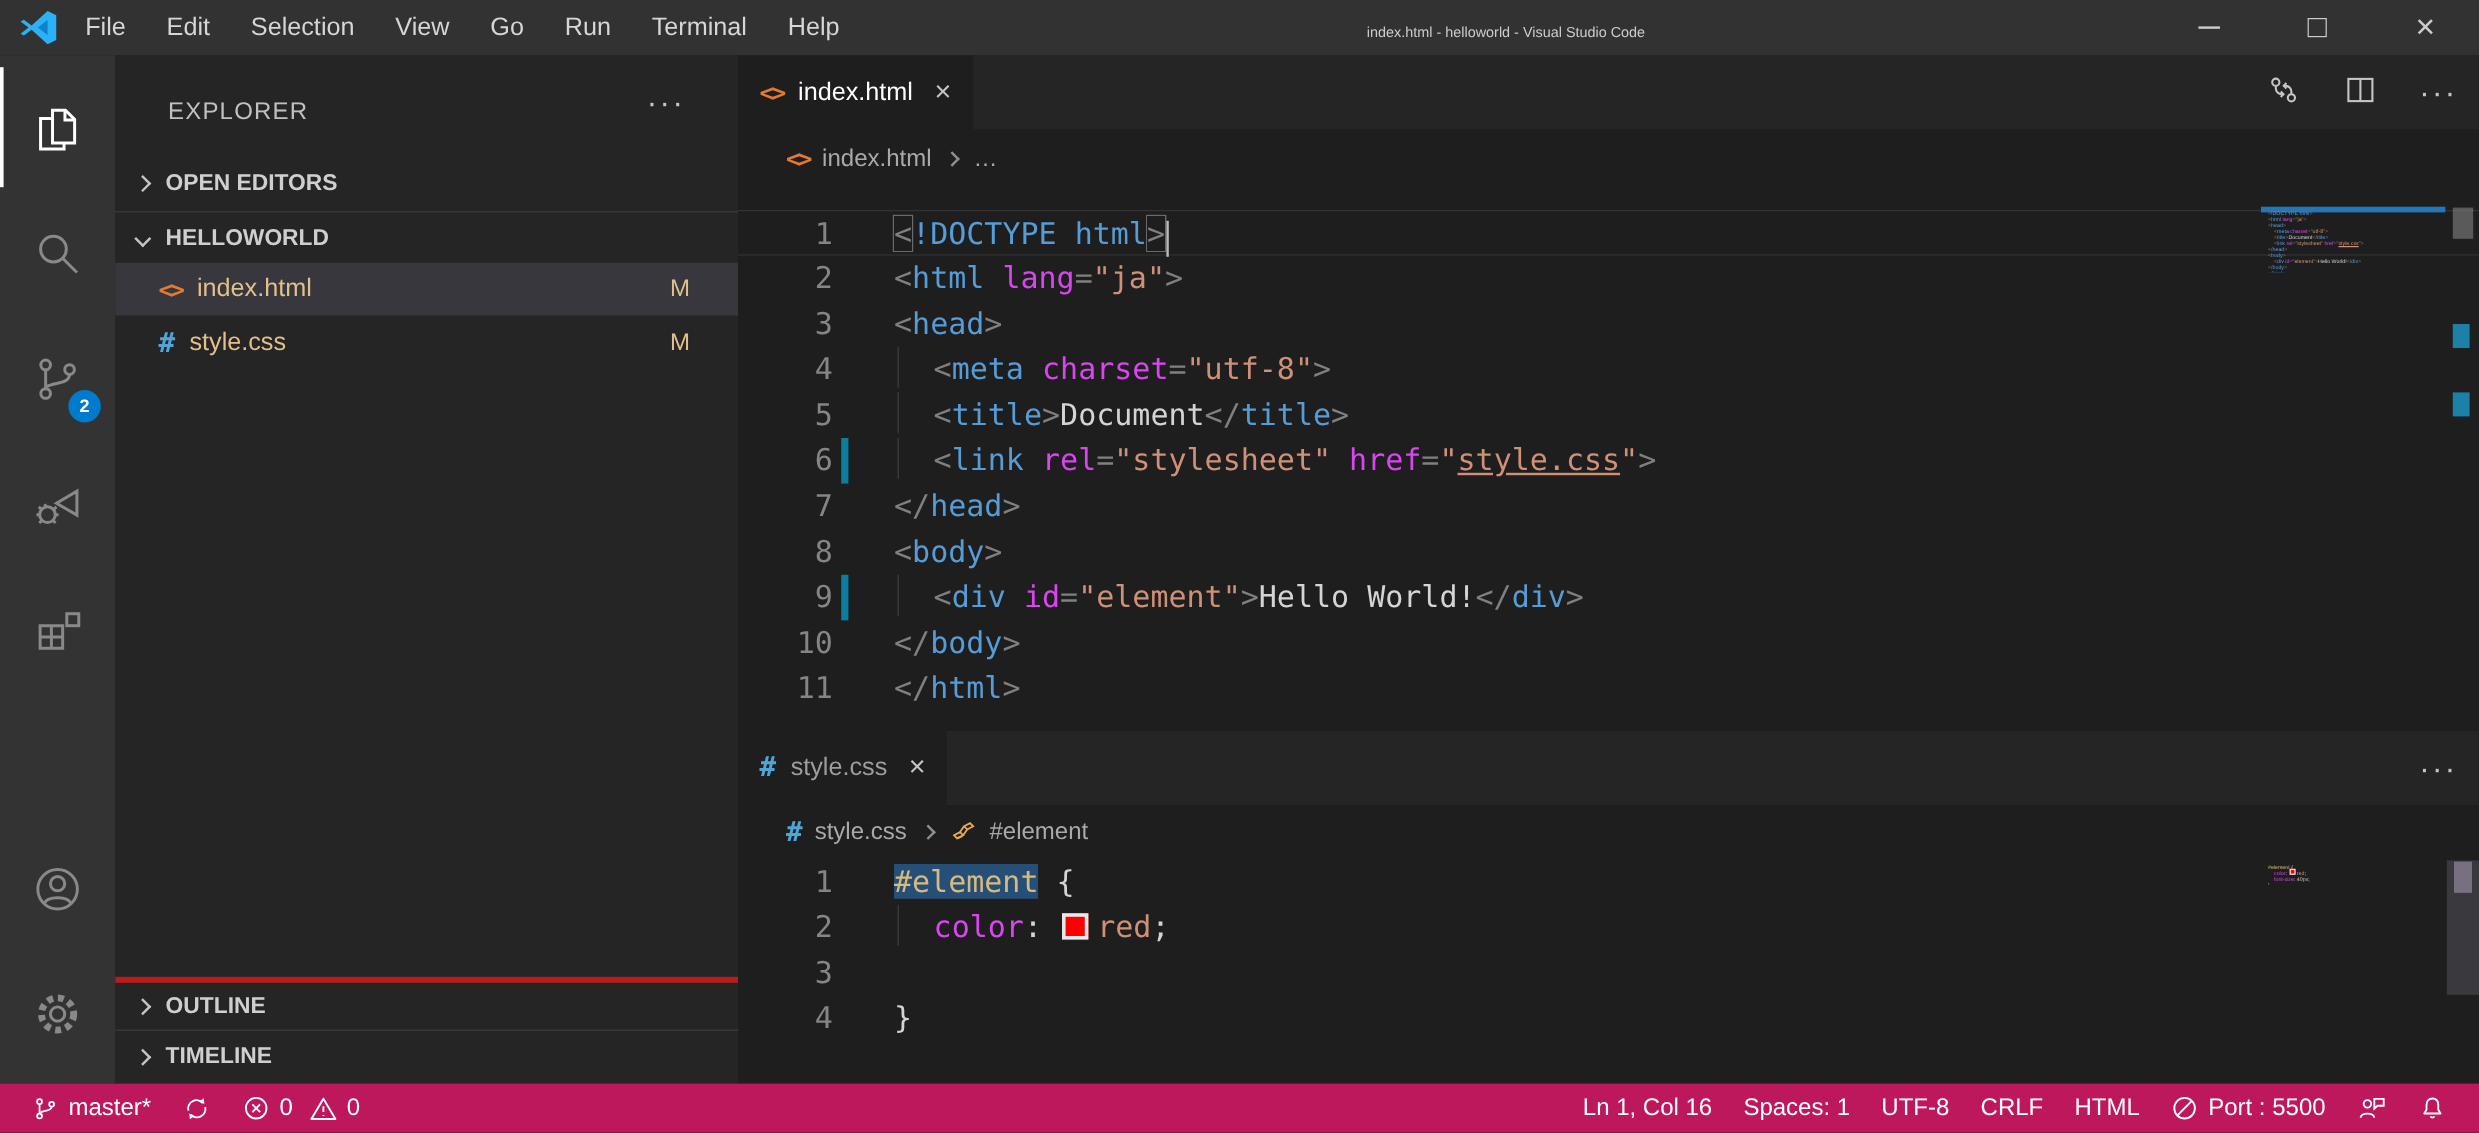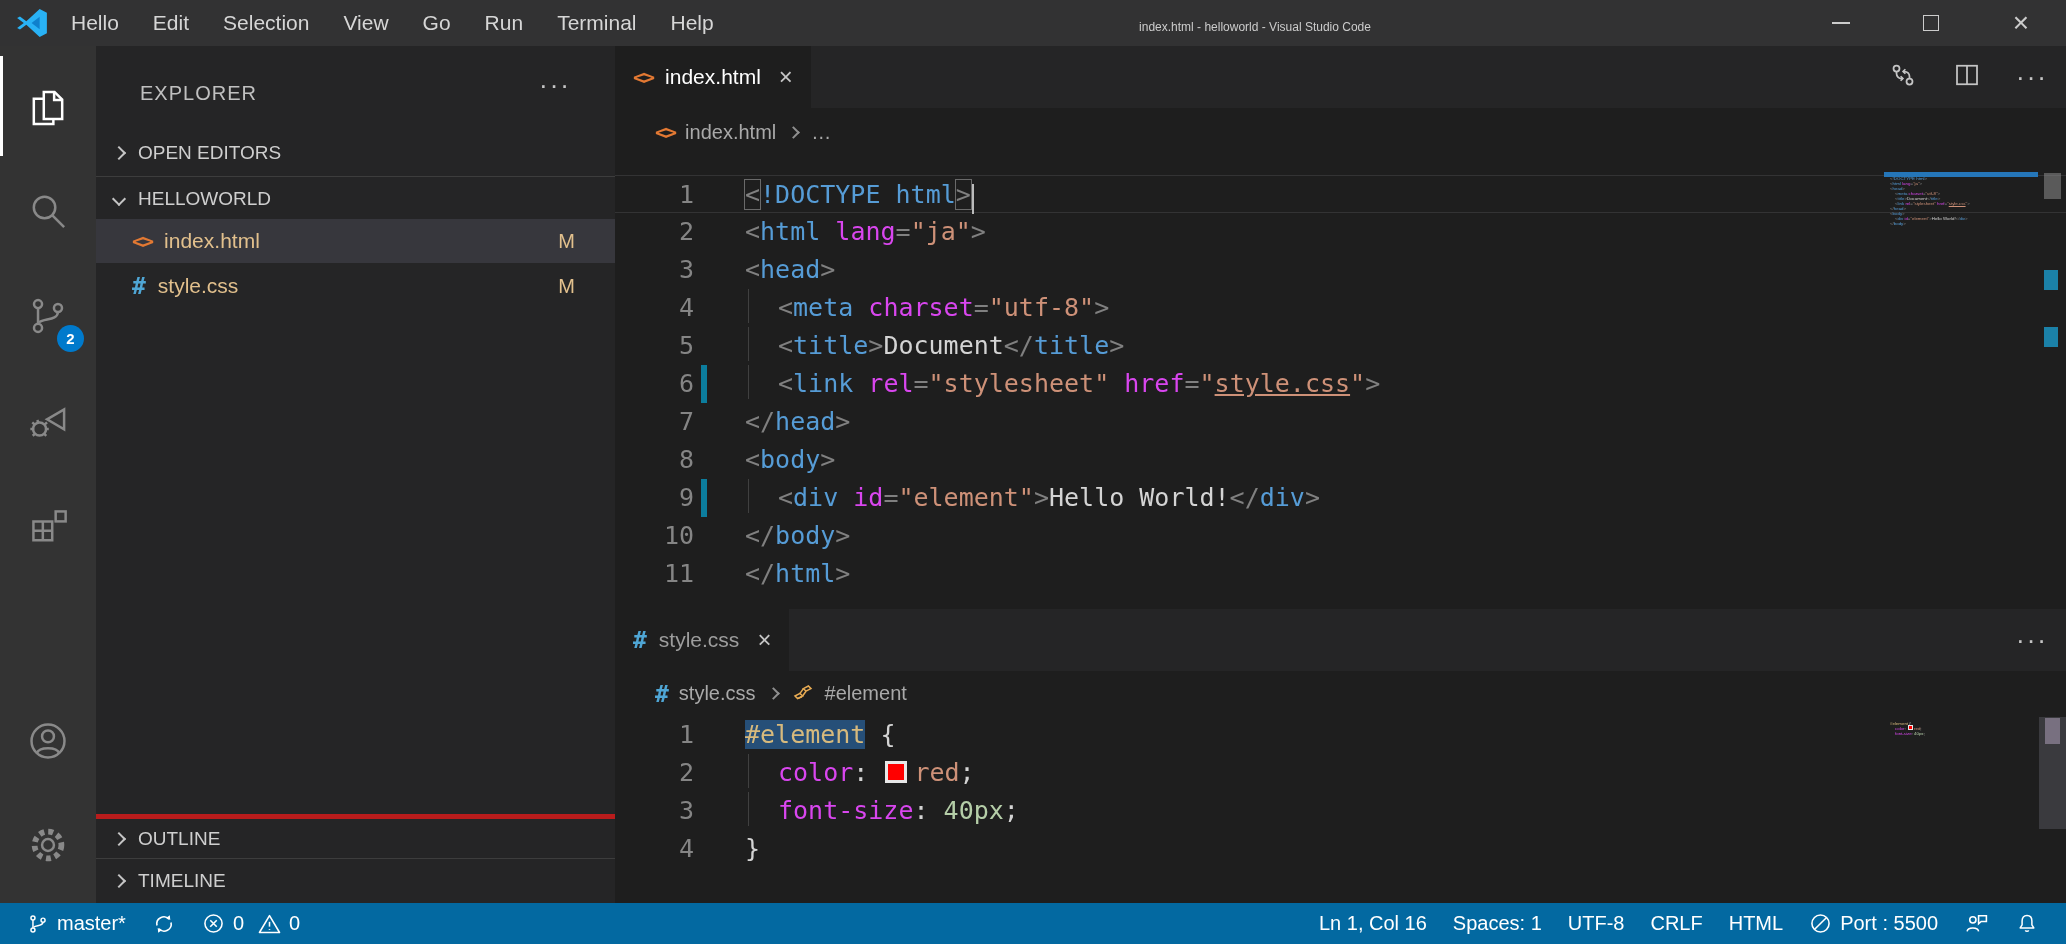--- a/index.html
+++ b/index.html
@@ -24,21 +24,21 @@
   .act-item svg { stroke:#898989; }
   .act-item.active svg { stroke:#ffffff; }
   .active-bar { position:absolute; left:0; top:10px; width:3px; height:100px; background:#ffffff; }
   .act-badge { position:absolute; right:12px; bottom:12px; width:27px; height:27px; border-radius:50%; background:#007acc; color:#ffffff; font-size:15px; font-weight:bold; text-align:center; line-height:27px; }
 
   
   .sidebar { position:absolute; left:96px; top:46px; width:519px; bottom:41px; background:#252526; z-index:10; }
   .sidebar-title { position:absolute; top:36px; left:44px; font-size:20px; letter-spacing:1px; color:#c0c0c0; }
   .sidebar-actions { position:absolute; top:26px; right:44px; font-size:26px; letter-spacing:2px; color:#c5c5c5; line-height:1; }
   .side-row { position:absolute; left:0; width:519px; height:44px; display:flex; align-items:center; font-size:19px; }
-  .side-row.header { font-weight:normal; color:#cfcfcf; padding-left:18px; }
+  .side-row.header { font-weight:bold; color:#cfcfcf; padding-left:18px; }
   .row-open-editors { top:85px; }
   .div-line { position:absolute; left:0; width:519px; border-top:1px solid #3d3d3d; }
   .row-folder { top:131px; }
   .file-row { position:absolute; left:0; width:519px; height:44px; display:flex; align-items:center; padding-left:36px; font-size:21px; color:#e2c08d; }
   .file-row.selected { background:#37373d; }
   .row-file-html { top:173px; }
   .row-file-css { top:218px; }
   .row-outline { top:768px; border-top:5px solid #b91c1c; }
   .row-timeline { top:812px; border-top:1px solid #3d3d3d; }
   .chev { display:inline-block; width:10px; height:10px; border-right:2px solid #c5c5c5; border-top:2px solid #c5c5c5; margin-right:14px; flex:0 0 auto; }
@@ -104,39 +104,39 @@
   .minimap .tk.hl { background:none; }
   .minimap .tk.swatch { width:5px; height:5px; border-width:1px; margin:0 1px; vertical-align:0; }
   .or-thumb-top { position:absolute; right:5px; top:127px; width:17px; height:26px; background:rgba(150,150,150,0.5); }
   .or-mark { position:absolute; right:8px; width:14px; height:20px; background:#1b81a8; }
   .or-mark.m1 { top:224px; }
   .or-mark.m2 { top:281px; }
   .sb-track-bottom { position:absolute; right:0; top:108px; width:27px; height:112px; background:#3a3a3e; }
   .sb-thumb-bottom { position:absolute; right:6px; top:109px; width:15px; height:26px; background:#787080; }
 
   
-  .statusbar { position:absolute; left:0; bottom:0; width:2066px; height:41px; background:#0369a1; color:#ffffff; display:flex; align-items:center; font-size:20px; padding:0 14px; z-index:40; }
+  .statusbar { position:absolute; left:0; bottom:0; width:2066px; height:41px; background:#be185d; color:#ffffff; display:flex; align-items:center; font-size:20px; padding:0 14px; z-index:40; }
   .sb-item { display:flex; align-items:center; gap:8px; padding:0 13px; height:100%; white-space:nowrap; }
   .sb-item svg { stroke:#ffffff; }
   .sb-right { margin-left:auto; display:flex; height:100%; }
 </style>
 </head>
 <body>
 
 <div class="app">
 
   <div class="titlebar">
     <span class="logo">
       <svg width="34" height="34" viewBox="0 0 24 24">
         <path fill="#29b2f5" d="M17.4 2.2 8 10.8 3.5 7.4 1.5 8.4 6.2 12l-4.7 3.6 2 1 4.5-3.4 9.4 8.6 5.1-2.5V4.7z"></path>
         <path fill="#0f80cc" d="M17.4 7.6v8.8L11.7 12z"></path>
       </svg>
     </span>
     <div class="menubar">
-      <span class="menu-item">Hello</span>
+      <span class="menu-item">File</span>
       <span class="menu-item">Edit</span>
       <span class="menu-item">Selection</span>
       <span class="menu-item">View</span>
       <span class="menu-item">Go</span>
       <span class="menu-item">Run</span>
       <span class="menu-item">Terminal</span>
       <span class="menu-item">Help</span>
     </div>
     <div class="window-title">index.html - helloworld - Visual Studio Code</div>
     <div class="win-controls">
@@ -326,21 +326,21 @@
           <path d="M4 14 9 11.4l2.6 2.6L6.6 16.6z"></path>
             <path d="M12.4 6.6 17.4 4 20 6.6 15 9.2z"></path>
           <path d="M11.6 14 15 9.2M6.6 16.6l4.4-1.8M9 11.4l3.4-4.8"></path>
         </svg>
       </span>
       <span>#element</span>
     </div>
     <div id="code-bottom" class="code-area code-area-bottom">
         <div class="code-line"><span class="ln">1</span><span><span class="tk sel hl">#element</span><span class="tk plain"> {</span></span></div>
         <div class="code-line"><span class="ln">2</span><span><span class="indent"></span><span class="tk attr">color</span><span class="tk plain">: </span><span class="tk swatch"></span><span class="tk val">red</span><span class="tk plain">;</span></span></div>
-        <div class="code-line"><span class="ln">3</span><span><span class="indent"></span><span class="tk attr">font-size</span><span class="tk plain">: </span><span class="tk num">40px</span><span class="tk plain">;</span></span></div>
+        <div class="code-line"><span class="ln">3</span></div>
         <div class="code-line"><span class="ln">4</span><span><span class="tk plain">}</span></span></div>
       </div>
     <div id="minimap-bottom" class="minimap minimap-bottom">
         <div class="code-line"><span><span class="tk sel hl">#element</span><span class="tk plain"> {</span></span></div>
         <div class="code-line"><span><span class="indent"></span><span class="tk attr">color</span><span class="tk plain">: </span><span class="tk swatch"></span><span class="tk val">red</span><span class="tk plain">;</span></span></div>
         <div class="code-line"><span><span class="indent"></span><span class="tk attr">font-size</span><span class="tk plain">: </span><span class="tk num">40px</span><span class="tk plain">;</span></span></div>
         <div class="code-line"><span><span class="tk plain">}</span></span></div>
       </div>
     <span class="sb-track-bottom"></span>
     <span class="sb-thumb-bottom"></span>

